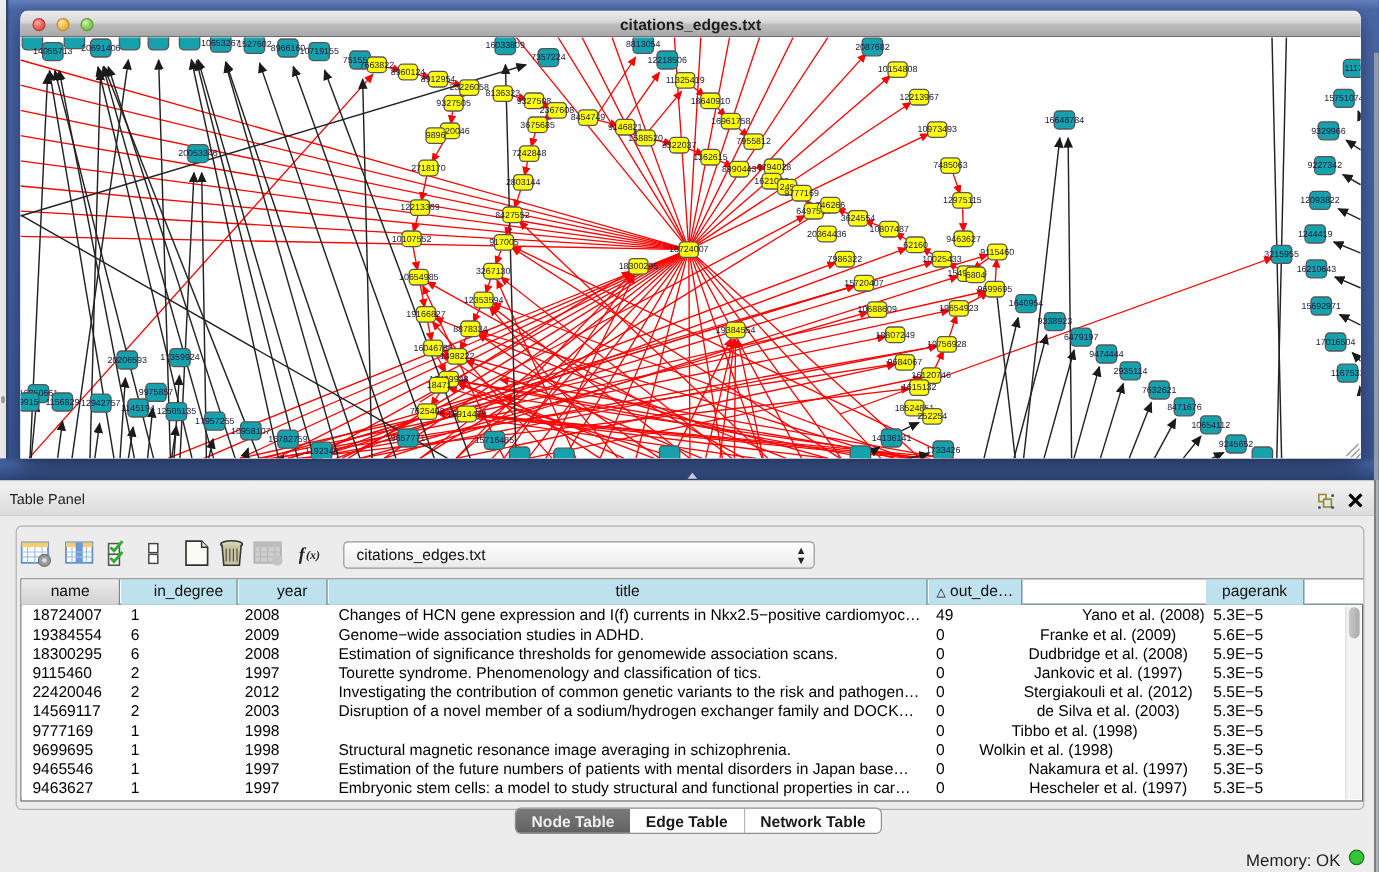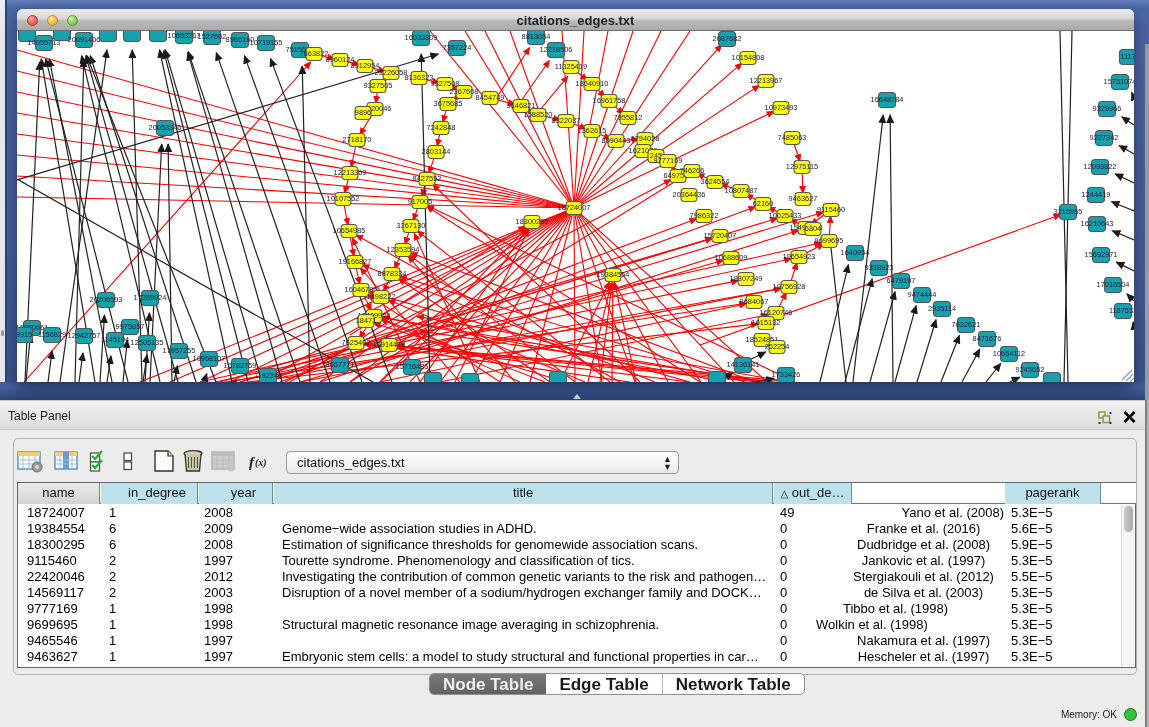--- a/index.html
+++ b/index.html
@@ -22,24 +22,24 @@
 .combo .ar{position:absolute;right:6px;top:3px;font-size:9px;color:#222;line-height:8px;letter-spacing:0}
 .tview{position:absolute;left:3px;top:43px;width:1119px;height:186px;background:#fff;border:1px solid #666}
 .thead{position:absolute;left:0px;top:0px;width:1118px;height:21px;background:#fff;border-bottom:1px solid #5b7c8b}
 .th{position:absolute;top:0;height:21px;border-right:1px solid #688d9e;font-size:13px;color:#111;text-align:center;line-height:20px}
 .tdata{position:absolute;left:0px;top:22px;width:1117px;height:160px;background:#fff}
 .trow{position:absolute;left:0;width:1117px;height:16px;font-size:13px;color:#000}
 .trow span{position:absolute;top:0;line-height:15px;white-space:nowrap}
 .sbar{position:absolute;right:1px;top:22px;width:13px;height:161px;background:#f4f4f4;border-left:1px solid #ddd}
 .sthumb{position:absolute;left:1.5px;top:1px;width:9px;height:26px;background:linear-gradient(90deg,#c9c9c9,#ababab);border-radius:5px}
 .tabs{position:absolute;left:429px;top:273px;height:22px;border:1px solid #8f8f8f;border-radius:5px;overflow:hidden;background:#fff}
-.tab{display:inline-block;height:22px;line-height:21px;font-size:17px;font-weight:bold;padding:0 13px;color:#1a1a1a;vertical-align:top}
+.tab{display:inline-block;height:22px;line-height:21px;font-size:13px;font-weight:bold;padding:0 13px;color:#1a1a1a;vertical-align:top}
 .tabsel{background:linear-gradient(180deg,#7a7a7a,#5f5f5f);color:#efefef}
 .tabdiv{display:inline-block;width:1px;height:22px;background:#b5b5b5;vertical-align:top}
-.mem{position:absolute;right:28px;top:309px;font-size:10px;color:#222}
+.mem{position:absolute;right:28px;top:309px;font-size:14px;color:#222}
 .memdot{position:absolute;right:8px;top:308px;width:13px;height:13px;border-radius:50%;background:#35c435;border:1.5px solid #1d701d}
 .redge{position:absolute;right:0;top:400px;width:4px;height:327px;background:linear-gradient(90deg,#7f7f7f 0 2px,#b5b5b5 2px)}
 </style></head>
 <body>
 <div class="desk"></div>
 <div style="position:absolute;left:0;top:0;width:5px;height:400px;background:#ececec"></div>
 <div style="position:absolute;left:5px;top:0;width:2px;height:400px;background:#2c4879"></div>
 <div style="position:absolute;left:1px;top:330px;width:3px;height:6px;background:#9a9a9a;border-radius:2px"></div>
 <div class="deskbot"></div>
 <div class="grysliver"></div>
@@ -607,38 +607,39 @@
       </svg>
       <div class="combo">citations_edges.txt<span class="ar">▲<br>▼</span></div>
     </div>
     <div class="tview">
     <div class="thead">
       <div class="th" style="left:0px;width:82px;background:linear-gradient(180deg,#ebebeb,#d2d2d2)">name</div>
       <div class="th" style="left:83px;width:97px;background:#bee1ee;text-indent:16px">in_degree</div>
       <div class="th" style="left:181px;width:74px;background:#bee1ee;text-indent:16px">year</div>
       <div class="th" style="left:256px;width:499px;background:#bee1ee">title</div>
       <div class="th" style="left:756px;width:78px;background:#bee1ee"><span style="font-size:10px">△</span> out_de…</div>
-      <div class="th" style="left:987px;width:96px;background:#bee1ee">pagerank</div>
+      <div class="th" style="left:987px;width:82px;background:#bee1ee">pagerank</div>
     </div>
     <div class="tdata">
           <div class="trow" style="top:0px">
             <span style="left:9px">18724007</span>
             <span style="left:91px">1</span>
             <span style="left:186px">2008</span>
+            <span style="left:264px">Changes of HCN gene expression and I(f) currents in Nkx2.5−positive cardiomyoc…</span>
             <span style="left:762px">49</span>
             <span style="left:825px;width:161px;text-align:right">Yano et al. (2008)</span>
             <span style="left:993px">5.3E−5</span>
           </div>
           <div class="trow" style="top:16px">
             <span style="left:9px">19384554</span>
             <span style="left:91px">6</span>
             <span style="left:186px">2009</span>
             <span style="left:264px">Genome−wide association studies in ADHD.</span>
             <span style="left:762px">0</span>
-            <span style="left:825px;width:161px;text-align:center">Franke et al. (2016)</span>
+            <span style="left:825px;width:161px;text-align:center">Franke et al. (2009)</span>
             <span style="left:993px">5.6E−5</span>
           </div>
           <div class="trow" style="top:32px">
             <span style="left:9px">18300295</span>
             <span style="left:91px">6</span>
             <span style="left:186px">2008</span>
             <span style="left:264px">Estimation of significance thresholds for genomewide association scans.</span>
             <span style="left:762px">0</span>
             <span style="left:825px;width:161px;text-align:center">Dudbridge et al. (2008)</span>
             <span style="left:993px">5.9E−5</span>
@@ -684,20 +685,21 @@
             <span style="left:186px">1998</span>
             <span style="left:264px">Structural magnetic resonance image averaging in schizophrenia.</span>
             <span style="left:762px">0</span>
             <span style="left:798px;width:161px;text-align:left">Wolkin et al. (1998)</span>
             <span style="left:993px">5.3E−5</span>
           </div>
           <div class="trow" style="top:128px">
             <span style="left:9px">9465546</span>
             <span style="left:91px">1</span>
             <span style="left:186px">1997</span>
+            <span style="left:264px">Estimation of the future numbers of patients with mental disorders in Japan base…</span>
             <span style="left:762px">0</span>
             <span style="left:825px;width:161px;text-align:center">Nakamura et al. (1997)</span>
             <span style="left:993px">5.3E−5</span>
           </div>
           <div class="trow" style="top:144px">
             <span style="left:9px">9463627</span>
             <span style="left:91px">1</span>
             <span style="left:186px">1997</span>
             <span style="left:264px">Embryonic stem cells: a model to study structural and functional properties in car…</span>
             <span style="left:762px">0</span>

